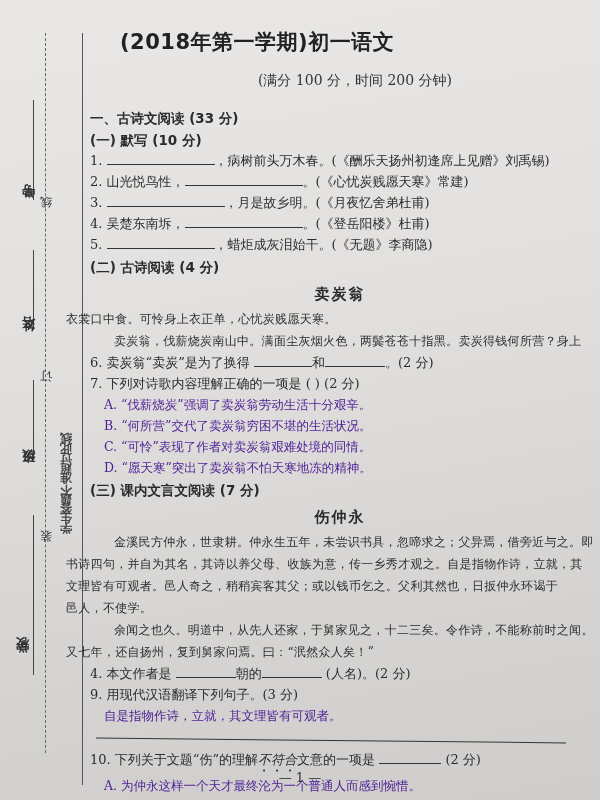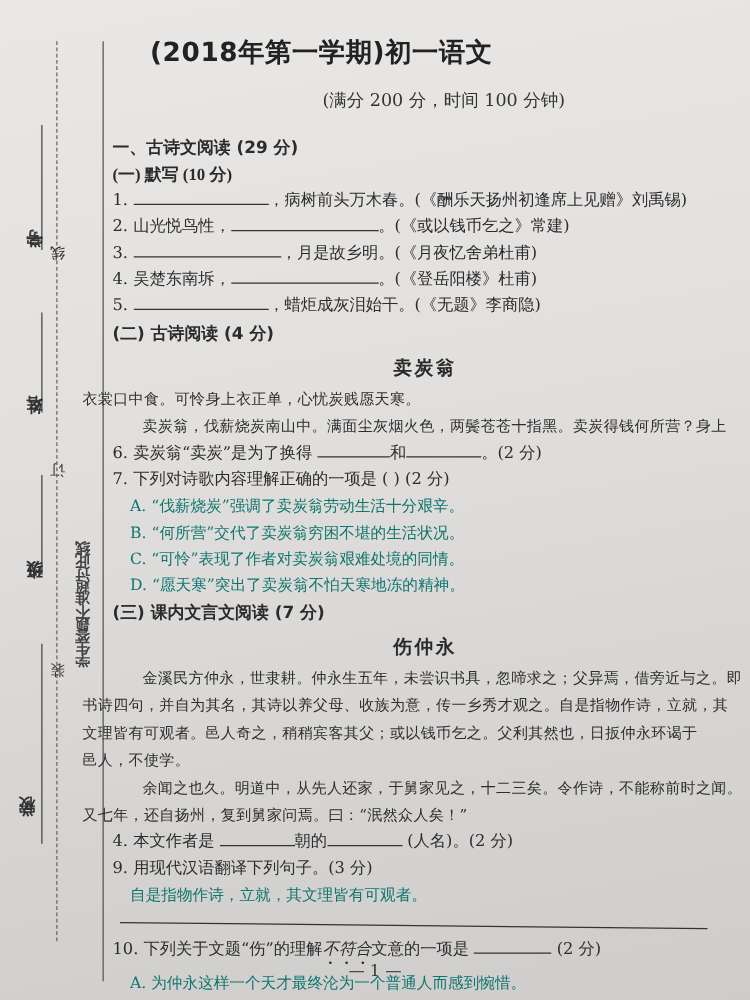--- a/index.html
+++ b/index.html
@@ -47,21 +47,21 @@
     .sec.first { margin-top: 18px; }
     .q { font-size: 13px; line-height: 21px; white-space: nowrap; color: #2c2c2c; }
     .blank { display: inline-block; border-bottom: 1px solid #333; height: 13px; vertical-align: baseline; }
     .poem-title {
       text-align: center; font-family: "DejaVu Serif", serif; font-weight: bold; font-size: 15px;
       margin: 8px 0 4px 0; color: #2a2a2a; letter-spacing: 2px;
     }
     .prose { font-size: 12px; line-height: 22px; text-indent: 2em; color: #2e2e2e; letter-spacing: 0.3px; }
     .prose .line { display: block; white-space: nowrap; }
     .prose .line.cont { text-indent: 0; margin-left: -2em; }
-    .opt { font-size: 12.5px; line-height: 21px; padding-left: 14px; white-space: nowrap; color: #0f766e; }
+    .opt { font-size: 12.5px; line-height: 21px; padding-left: 14px; white-space: nowrap; color: #4c1d95; }
     .answer-line { height: 1px; background: #333; width: 470px; margin: 14px 0 8px 6px; transform: rotate(0.6deg); }
     .footer { position: absolute; left: 0; width: 600px; top: 770px; text-align: center; font-size: 13px; color: #333; }
     .dots { text-emphasis: dot; -webkit-text-emphasis: dot; text-emphasis-position: under; font-style: italic; }
   </style>
 </head>
 <body>
 
 <div class="page">
 
   <div class="margin">
@@ -79,32 +79,32 @@
 
     <div class="cutmark" style="top:218px;">线</div>
     <div class="cutmark" style="top:392px;">订</div>
     <div class="cutmark" style="top:552px;">装</div>
 
     <div class="vwarn" style="top:265px;height:280px;">学生答题不准超过此线</div>
   </div>
 
   <div class="content">
     <div class="title">(2018年第一学期)初一语文</div>
-    <div class="subtitle">(满分 200 分，时间 100 分钟)</div>
+    <div class="subtitle">(满分 100 分，时间 200 分钟)</div>
 
-    <div class="sec first">一、古诗文阅读 (29 分)</div>
-    <div class="sec" style="margin-top:2px;font-family:Liberation Serif, serif;">(一) 默写 (10 分)</div>
+    <div class="sec first">一、古诗文阅读 (33 分)</div>
+    <div class="sec" style="margin-top:2px;">(一) 默写 (10 分)</div>
 
     <div class="q">
       <span>1.</span>
       <span class="blank" style="width:108px;"></span><span>，病树前头万木春。(《酬乐天扬州初逢席上见赠》刘禹锡)</span>
     </div>
     <div class="q">
       <span>2.</span>
-      <span>山光悦鸟性，</span><span class="blank" style="width:118px;"></span><span>。(《或以钱币乞之》常建)</span>
+      <span>山光悦鸟性，</span><span class="blank" style="width:118px;"></span><span>。(《心忧炭贱愿天寒》常建)</span>
     </div>
     <div class="q">
       <span>3.</span>
       <span class="blank" style="width:118px;"></span><span>，月是故乡明。(《月夜忆舍弟杜甫)</span>
     </div>
     <div class="q">
       <span>4.</span>
       <span>吴楚东南坼，</span><span class="blank" style="width:118px;"></span><span>。(《登岳阳楼》杜甫)</span>
     </div>
     <div class="q">

